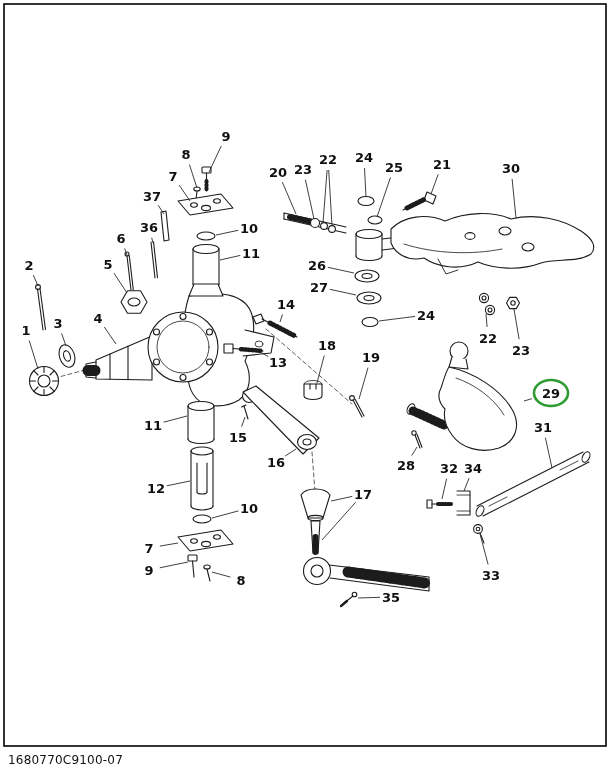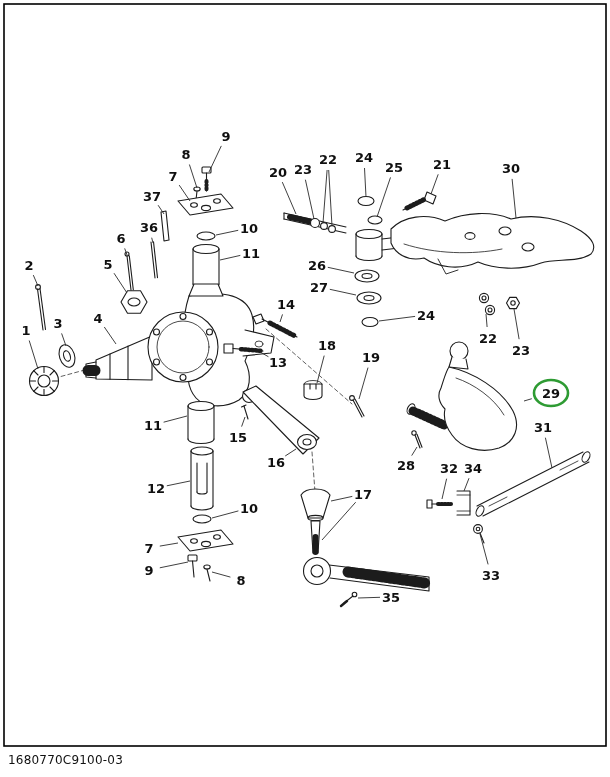--- a/index.html
+++ b/index.html
@@ -397,16 +397,16 @@
         <text x="521" y="350" class="callout">23</text>
         <ellipse cx="551" cy="393" rx="17" ry="13" fill="none" stroke="#2e9b33" stroke-width="2.6"></ellipse>
         <text x="551" y="393" class="callout">29</text>
         <text x="543" y="427" class="callout">31</text>
         <text x="449" y="468" class="callout">32</text>
         <text x="473" y="468" class="callout">34</text>
         <text x="491" y="575" class="callout">33</text>
       </g>
 </svg>
 
-<div class="footer-left">1680770C9100-03</div>
+<div class="footer-left">1680770C9100-07</div>
 <div class="footer-right">J05</div>
 
 </div>
 
 </body></html>

